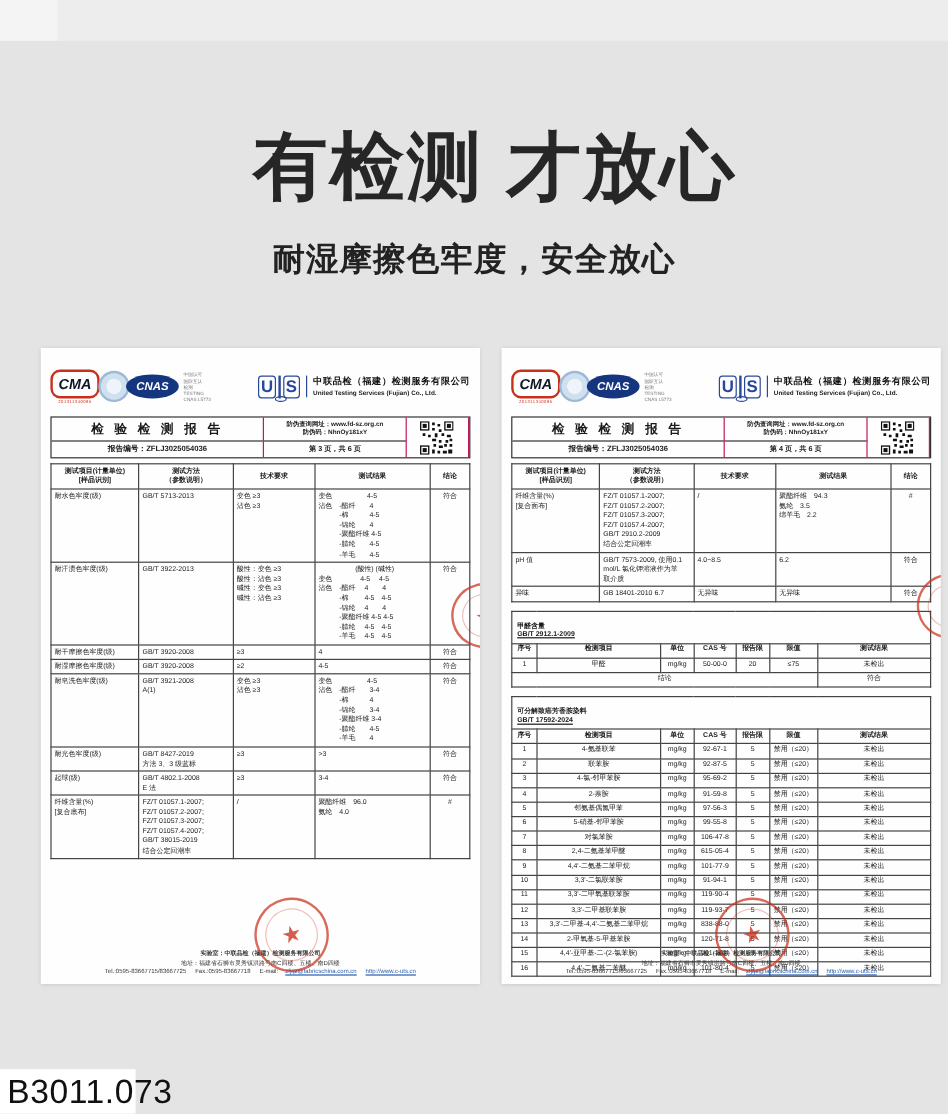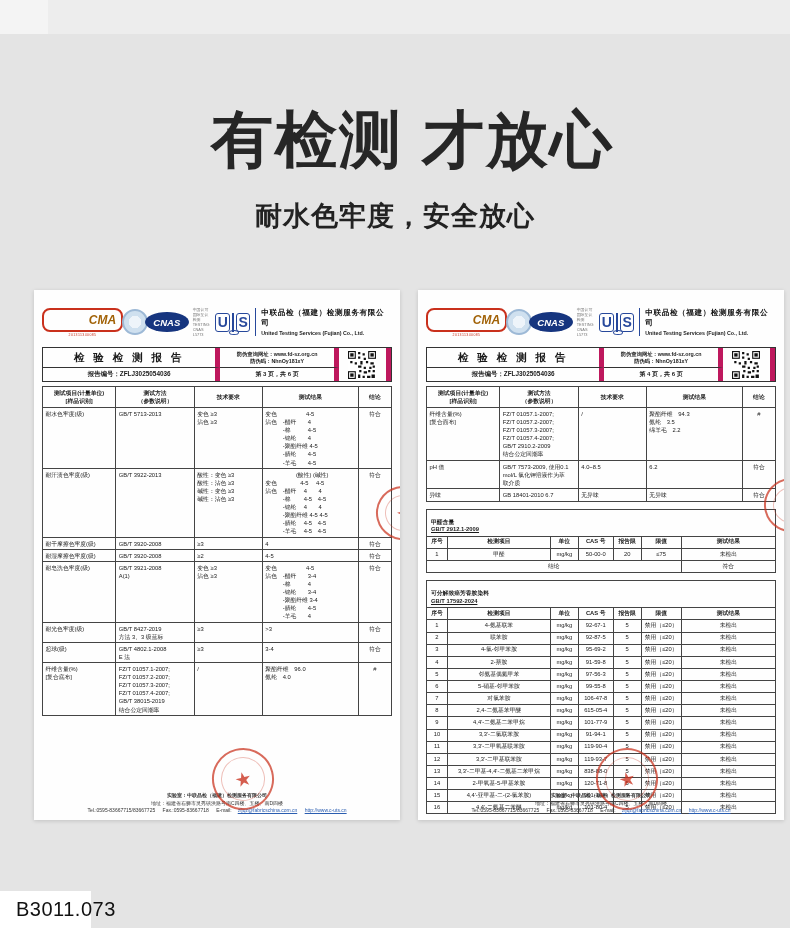--- a/index.html
+++ b/index.html
@@ -12,42 +12,42 @@
   .hero-subtitle{margin-top:24px;font-size:27px;font-weight:600;color:#222;letter-spacing:1px;}
 
   .docs{position:relative;display:flex;gap:18px;margin-top:56px;padding-left:34px;}
   .doc{width:366px;height:530px;background:#fefefe;position:relative;box-sizing:border-box;
     padding:9px 8px 0 8px;overflow:hidden;box-shadow:0 1px 4px rgba(0,0,0,.15);}
 
   
   .doc-header{display:flex;justify-content:space-between;align-items:center;height:46px;}
   .logos-left{display:flex;align-items:center;gap:3px;}
   .cma{display:flex;flex-direction:column;align-items:center;}
-  .cma-box{width:37px;height:20px;border:2.5px solid #c9301c;border-radius:8px;color:#a16207;
-    font-weight:800;font-style:italic;font-size:12px;display:flex;align-items:center;justify-content:center;padding-left:40px;}
+  .cma-box{width:37px;height:20px;border:2.5px solid #c9301c;border-radius:8px;color:#0f172a;
+    font-weight:800;font-style:italic;font-size:12px;display:flex;align-items:center;justify-content:center;}
   .cma-num{font-size:3.5px;color:#c9301c;letter-spacing:.4px;margin-top:1px;}
   .ilac{width:22px;height:22px;border-radius:50%;border:2px solid #9db9d6;
     background:radial-gradient(circle at 50% 50%, #eef4fa 0 40%, #cfe0ef 41% 100%);margin-left:-4px;}
   .cnas{width:44px;height:20px;background:#16357f;border-radius:50%;color:#fff;font-weight:800;
     font-style:italic;font-size:9.5px;display:flex;align-items:center;justify-content:center;margin-left:-6px;}
   .accred{font-size:3.9px;line-height:1.3;color:#777;white-space:pre-line;margin-left:1px;}
   .logos-right{display:flex;align-items:center;gap:5px;}
   .uts{display:flex;align-items:center;color:#27489b;font-weight:800;}
   .uts-u,.uts-s{font-size:14px;border:1.5px solid #27489b;border-radius:3px;padding:0 1.5px;line-height:1.2;}
   .uts-bar{width:2.5px;height:19px;background:#27489b;margin:0 1.5px;position:relative;}
   .uts-bar::after{content:"";position:absolute;left:-3px;bottom:-3px;width:8px;height:3px;
     border-radius:50%;border:1px solid #27489b;}
   .company{border-left:1.5px solid #27489b;padding-left:5px;}
   .company-cn{font-size:7.6px;font-weight:800;letter-spacing:.6px;color:#111;}
   .company-en{font-size:5.3px;font-weight:700;color:#222;margin-top:1.5px;}
 
   
   .tt{display:grid;grid-template-columns:51% 34% 15%;grid-template-rows:20px 13px;
     border:1.2px solid #333;margin-top:2px;}
-  .tt>div{border-right:5px solid #be185d;display:flex;align-items:center;justify-content:center;}
+  .tt>div{border-right:1px solid #be185d;display:flex;align-items:center;justify-content:center;}
   .tt-title{grid-column:1;grid-row:1;border-bottom:1px solid #333;font-size:10.5px;font-weight:800;letter-spacing:3px;}
   .tt-anti{grid-column:2;grid-row:1;border-bottom:1px solid #333;flex-direction:column;
     font-size:5.3px;font-weight:600;line-height:1.35;}
   .tt-qr{grid-column:3;grid-row:1/3;border-right:none;}
   .tt-no{grid-column:1;grid-row:2;font-size:6.4px;font-weight:800;}
   .tt-page{grid-column:2;grid-row:2;font-size:6px;font-weight:600;}
 
   
   table{width:100%;border-collapse:collapse;table-layout:fixed;}
   .main-table{margin-top:4px;}
@@ -77,33 +77,33 @@
   .seal::after{content:"";position:absolute;inset:7px;border:1px solid rgba(201,48,28,.3);border-radius:50%;}
   .seal .star{color:rgba(201,48,28,.78);font-size:19px;}
   .seal-main{width:58px;height:58px;left:178px;bottom:10px;}
   .seal-edge{width:50px;height:50px;}
   .seal-edge .star{font-size:15px;}
   .d1-edge{right:-30px;top:196px;}
   .d2-edge{right:-34px;top:188px;}
 
   .qr-svg{display:block;}
 
-  .code-label{position:absolute;left:0;bottom:0;width:91px;height:37px;background:#fff;
-    display:flex;align-items:center;padding-left:16px;box-sizing:border-box;
-    font-size:20px;color:#111;letter-spacing:.5px;}
+  .code-label{position:absolute;left:0;bottom:0;width:113px;height:37px;background:#fff;
+    display:flex;align-items:center;padding-left:6px;box-sizing:border-box;
+    font-size:28px;color:#111;letter-spacing:.5px;}
 </style>
 </head>
 <body>
 
 <div class="top-strip"></div>
 <div class="top-corner"></div>
 
 <div class="hero">
   <div class="hero-title">有检测 才放心</div>
-  <div class="hero-subtitle">耐水色牢度，安全放心</div>
+  <div class="hero-subtitle">耐湿摩擦色牢度，安全放心</div>
 </div>
 
 <div class="docs">
 
   <div class="doc">
     <div class="doc-header">
       <div class="logos-left">
         <div class="cma">
           <div class="cma-box">CMA</div>
           <div class="cma-num">201311340085</div>

